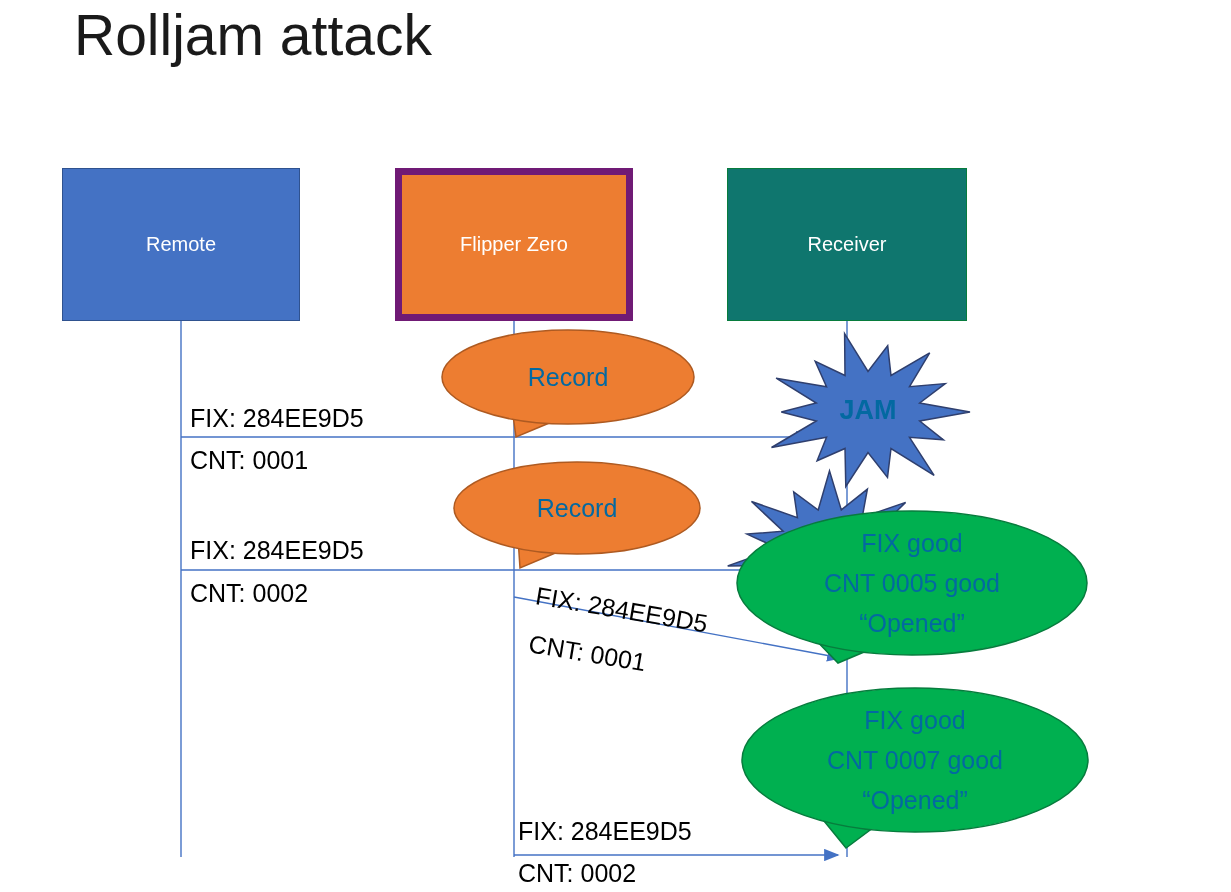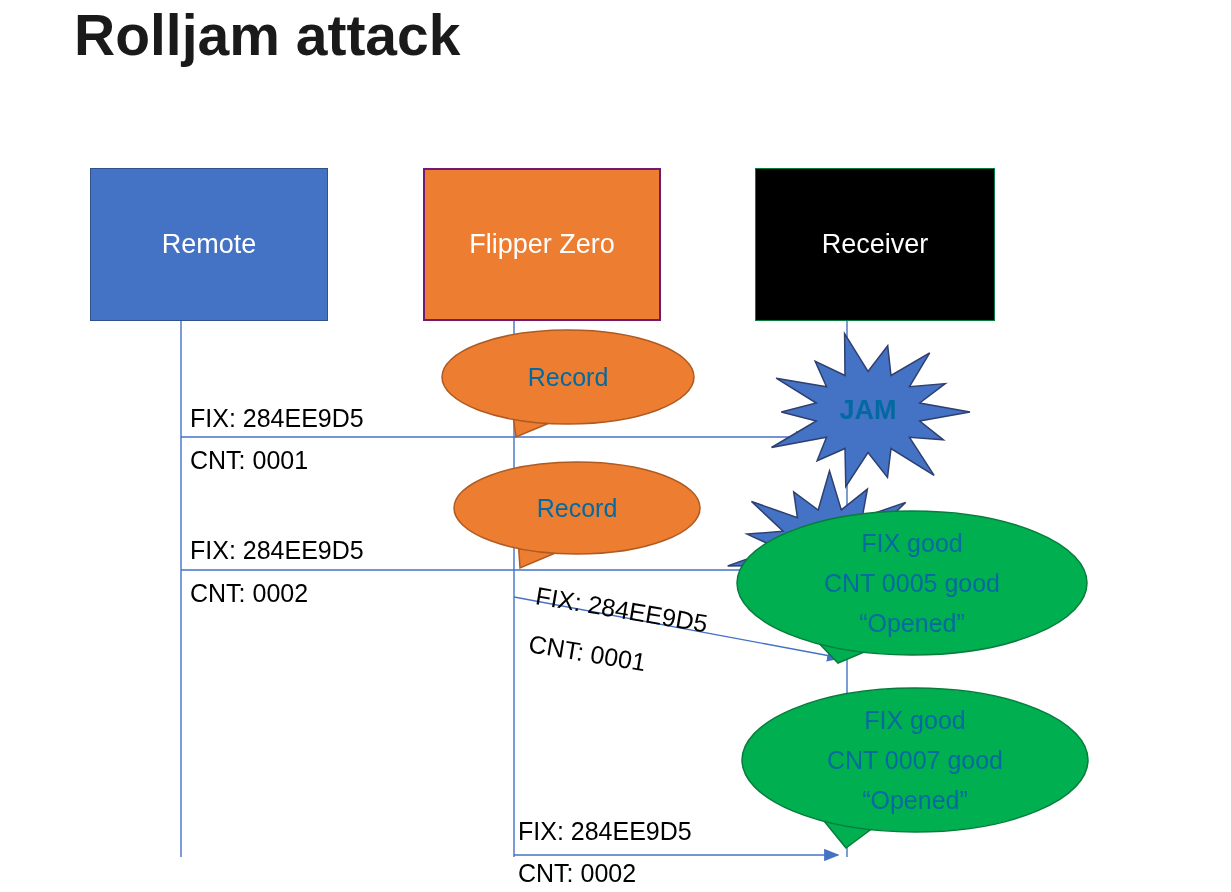--- a/index.html
+++ b/index.html
@@ -2,27 +2,27 @@
 <html><head>
 <meta charset="utf-8">
 <style>
   * { margin:0; padding:0; box-sizing:border-box; }
   html, body { background:#ffffff; }
   body { font-family:"Liberation Sans", sans-serif; }
 
   #slide { position:relative; width:1231px; height:892px; background:#ffffff; overflow:hidden; }
   #diagram-svg { position:absolute; left:0; top:0; }
 
-  .title { position:absolute; left:74px; top:2px; font-size:57px; font-weight:700; color:#1a1a1a;text-align:right; }
+  .title { position:absolute; left:74px; top:2px; font-size:57px; font-weight:400; color:#1a1a1a;text-align:right; }
 
   .actor { position:absolute; display:flex; align-items:center; justify-content:center;
-           font-size:27px; color:#ffffff; text-align:center;margin-left:28px; }
+           font-size:20px; color:#ffffff; text-align:center; }
   .actor.remote   { left:62px;  top:168px; width:238px; height:153px; background:#4472C4; border:1px solid #2F528F; }
-  .actor.flipper  { left:395px; top:168px; width:238px; height:153px; background:#ED7D31; border:2px solid #701a75; }
-  .actor.receiver { left:727px; top:168px; width:240px; height:153px; background:#000000; border:1px solid #077C3D; }
+  .actor.flipper  { left:395px; top:168px; width:238px; height:153px; background:#ED7D31; border:7px solid #701a75; }
+  .actor.receiver { left:727px; top:168px; width:240px; height:153px; background:#0f766e; border:1px solid #077C3D; }
 
   .msg-label { position:absolute; font-size:25px; color:#000000; white-space:nowrap; }
   .rot { transform:rotate(9.5deg); transform-origin:left center; }
 
   .bubble-label { position:absolute; transform:translate(-50%,-50%); color:#0369a1;
                   font-size:25px; text-align:center; white-space:nowrap; }
   .bubble-label .line { display:block; line-height:40px; }
   .jam-label { font-size:27px; }
 
   .lifeline, .msg-line { stroke:#4472C4; stroke-width:1.4; fill:none; }

